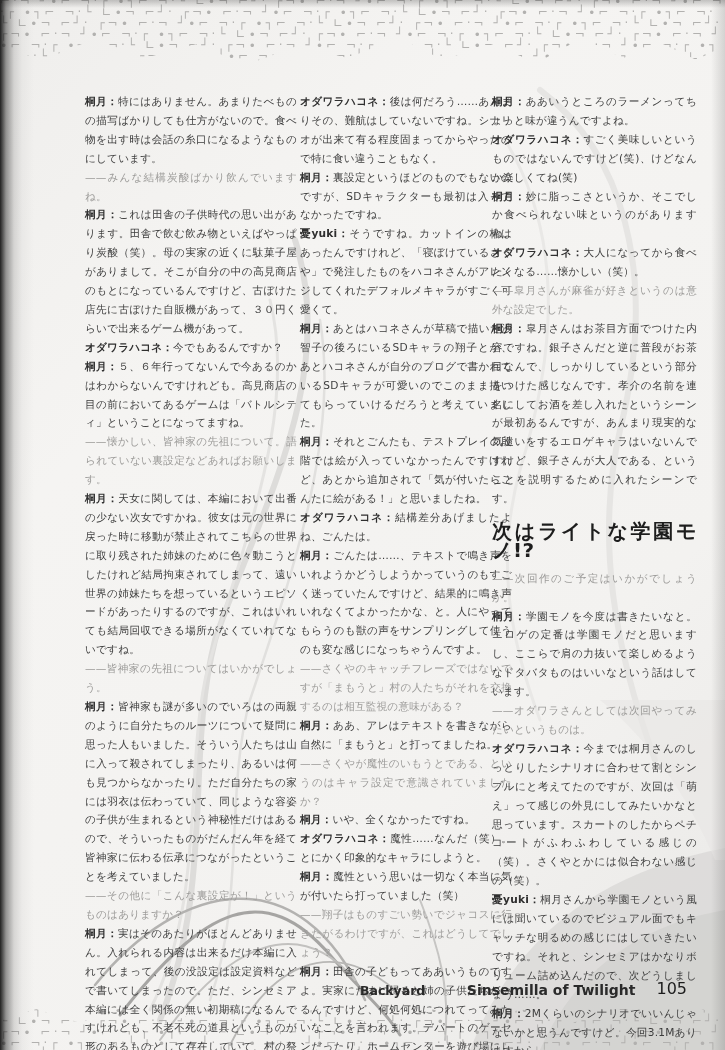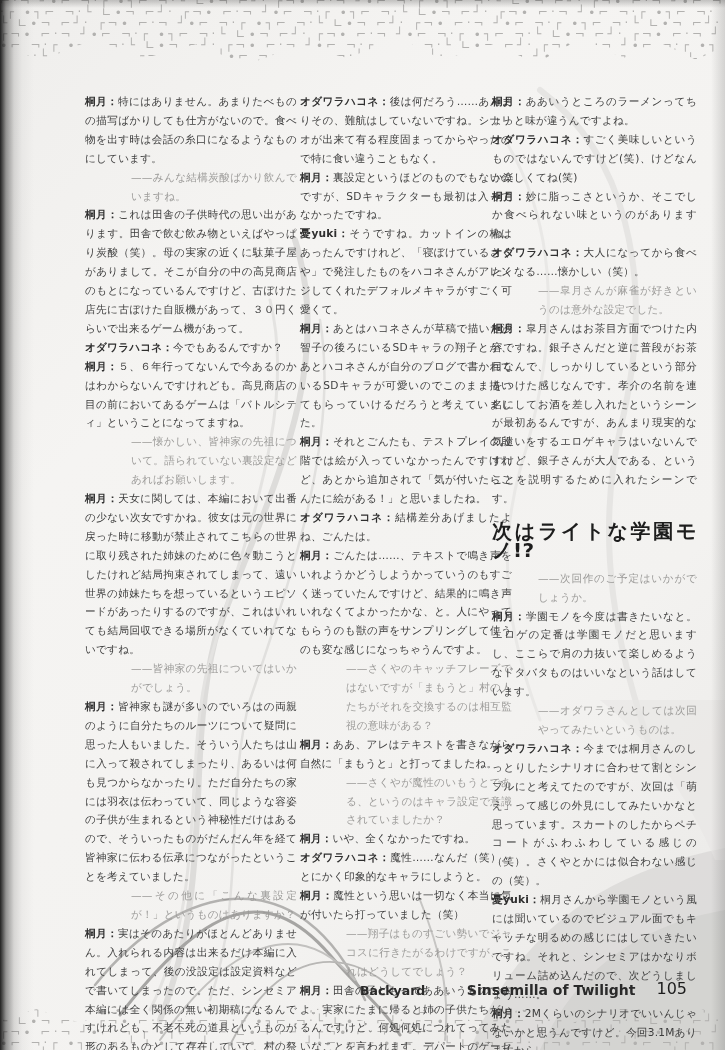--- a/index.html
+++ b/index.html
@@ -24,21 +24,21 @@
     clip-path:polygon(0 0,100% 0,100% 58%,96% 74%,91% 54%,86% 72%,80% 50%,74% 78%,68% 56%,61% 74%,55% 48%,48% 72%,41% 58%,34% 80%,27% 56%,20% 72%,13% 50%,6% 74%,0 60%);}
   .band-bottom{bottom:-4px;height:60px;
     clip-path:polygon(0 45%,5% 25%,11% 48%,17% 22%,24% 45%,30% 18%,37% 42%,44% 24%,51% 48%,58% 20%,65% 44%,72% 26%,79% 48%,86% 22%,92% 42%,97% 26%,100% 40%,100% 100%,0 100%);}
   
   .bg-art{position:absolute;left:0;top:0;z-index:1;pointer-events:none;}
   
   .col{position:absolute;top:92px;width:212px;z-index:4;
     font-size:10.6px;line-height:18.9px;color:#3c3c3c;text-align:justify;
     letter-spacing:.2px;}
   .col p{margin:0;}
-  .col p.q{color:#9b9a98;margin-left:46px;}
+  .col p.q{color:#9b9a98;}
   .col p b{font-weight:bold;color:#2f2f2f;}
   .col h3{font-size:20px;color:#1d1d1d;margin:14px 0 9px;letter-spacing:.5px;}
   .col-1{left:85px;}
   .col-2{left:300px;}
   .col-3{left:492px;width:205px;}
   
   .footer{position:absolute;right:38px;bottom:52px;z-index:5;display:flex;align-items:flex-end;gap:17px;}
   .footer .bk{font-weight:bold;font-size:12.5px;color:#2a2a2a;}
   .footer .mark{font-size:9px;color:#a9a8a6;}
   .footer .title{font-weight:bold;font-size:14px;color:#2a2a2a;}

